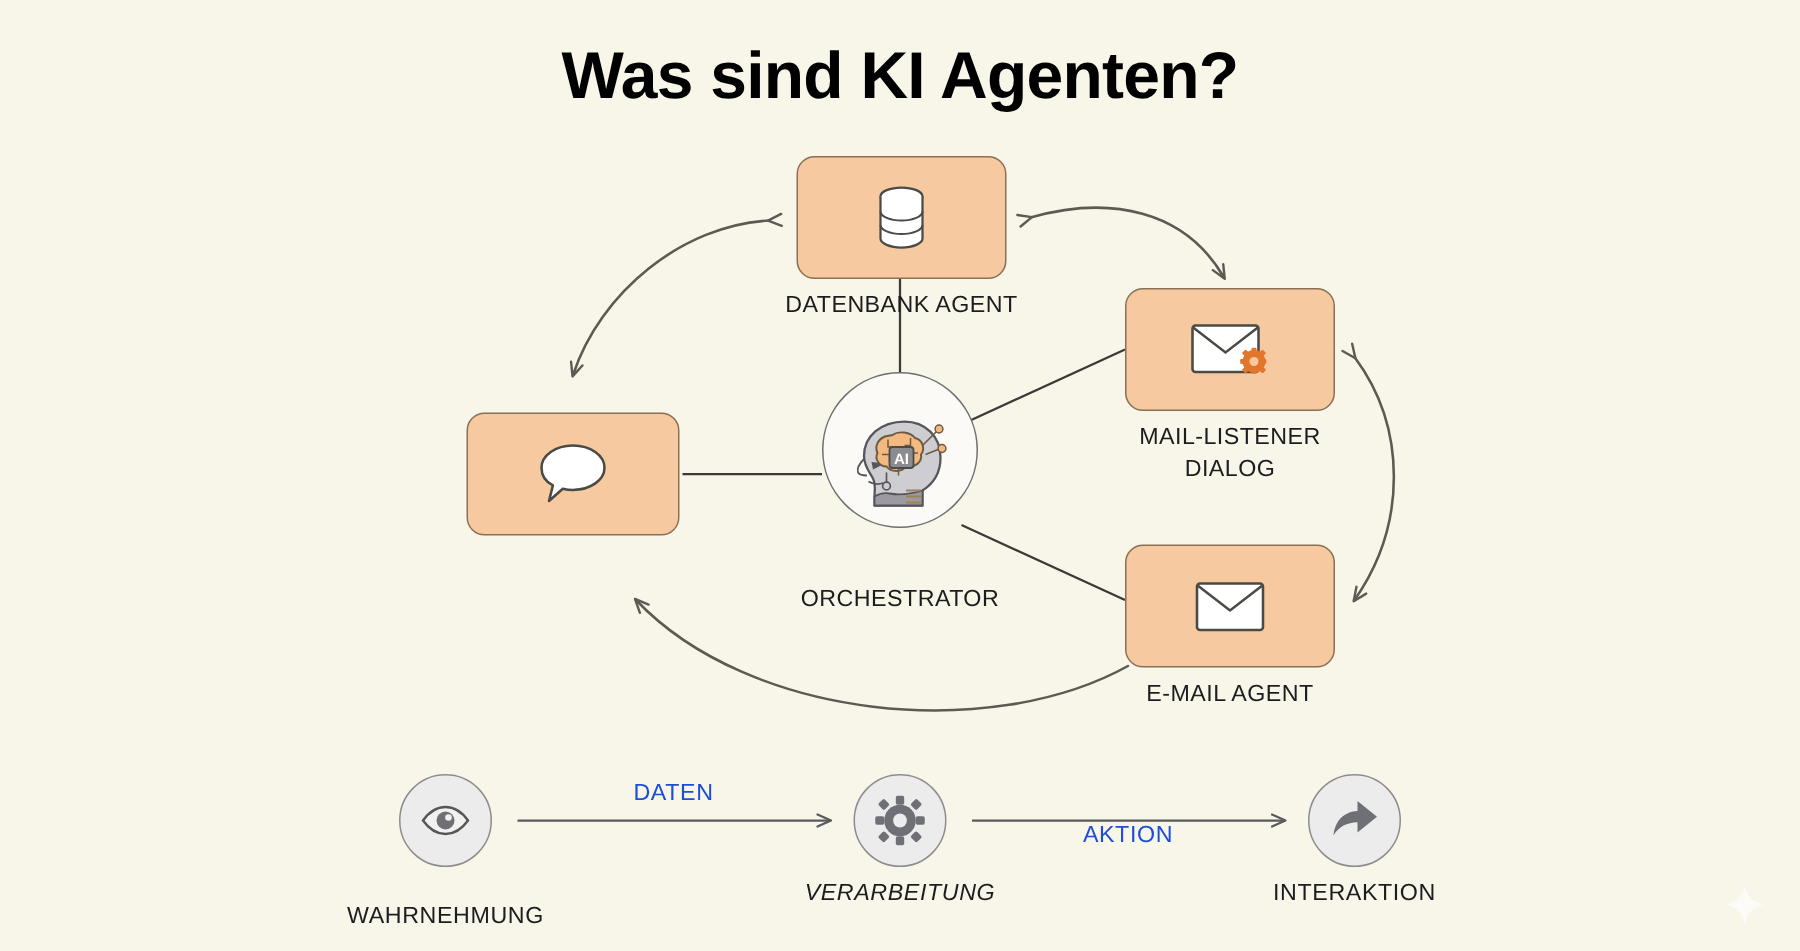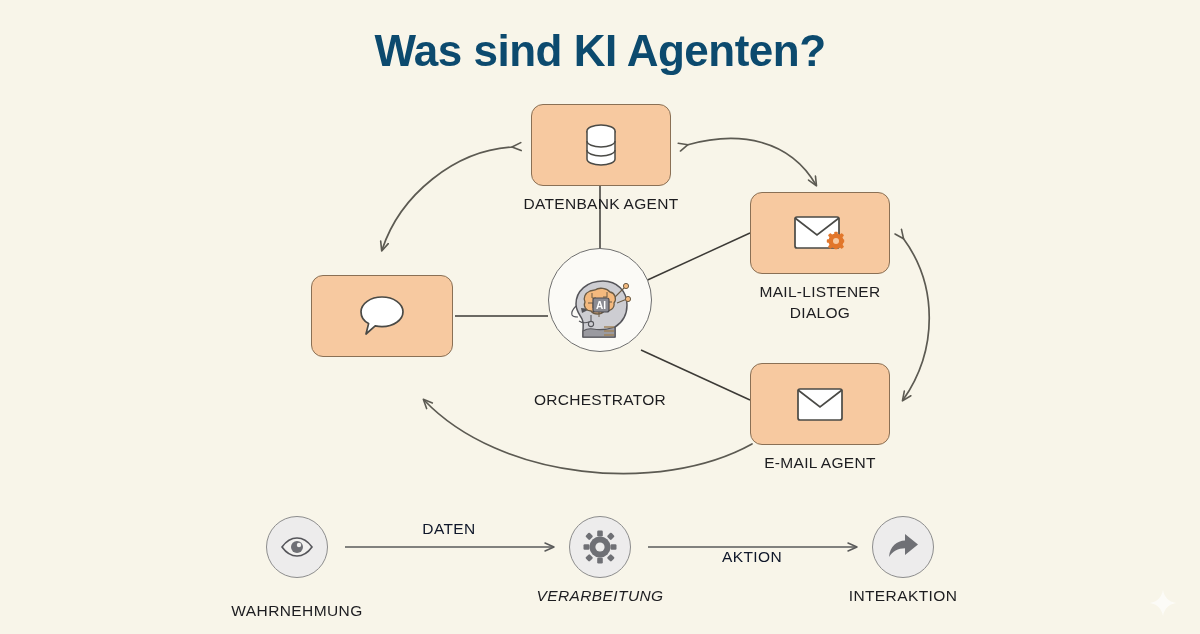--- a/index.html
+++ b/index.html
@@ -20,21 +20,21 @@
     height: 634px;
   }
   .title {
     position: absolute;
     top: 26px;
     left: 0;
     width: 1200px;
     text-align: center;
     font-size: 44px;
     font-weight: bold;
-    color: #0c4a6e;
+    color: #000000;
     letter-spacing: -0.5px;
   }
   svg.links {
     position: absolute;
     top: 0;
     left: 0;
     width: 1200px;
     height: 634px;
     pointer-events: none;
   }
@@ -85,21 +85,21 @@
     text-align: center;
     font-size: 15.5px;
     color: #1d1d20;
     letter-spacing: 0.4px;
     width: 240px;
   }
   .arrow-label {
     position: absolute;
     text-align: center;
     font-size: 15.5px;
-    color: #0f172a;
+    color: #1d4ed8;
     letter-spacing: 0.4px;
     width: 200px;
   }
   .watermark {
     position: absolute;
     right: 22px;
     bottom: 16px;
     width: 30px;
     height: 30px;
     opacity: 0.75;

